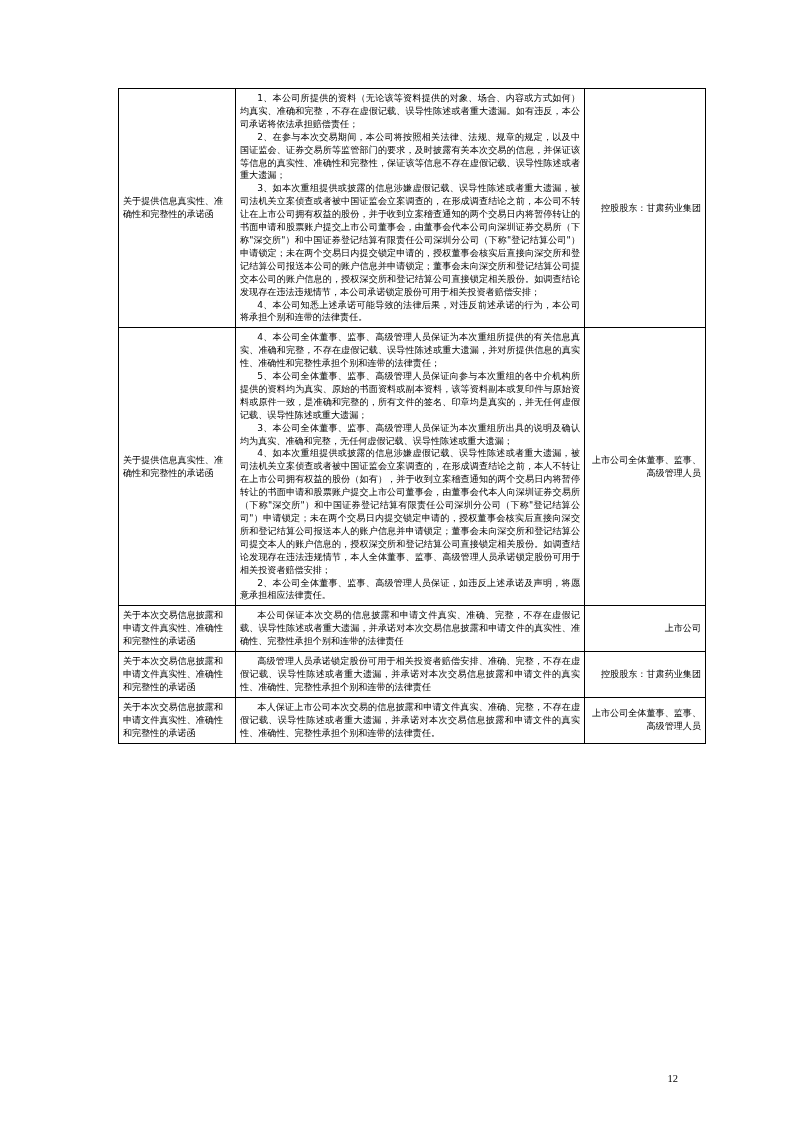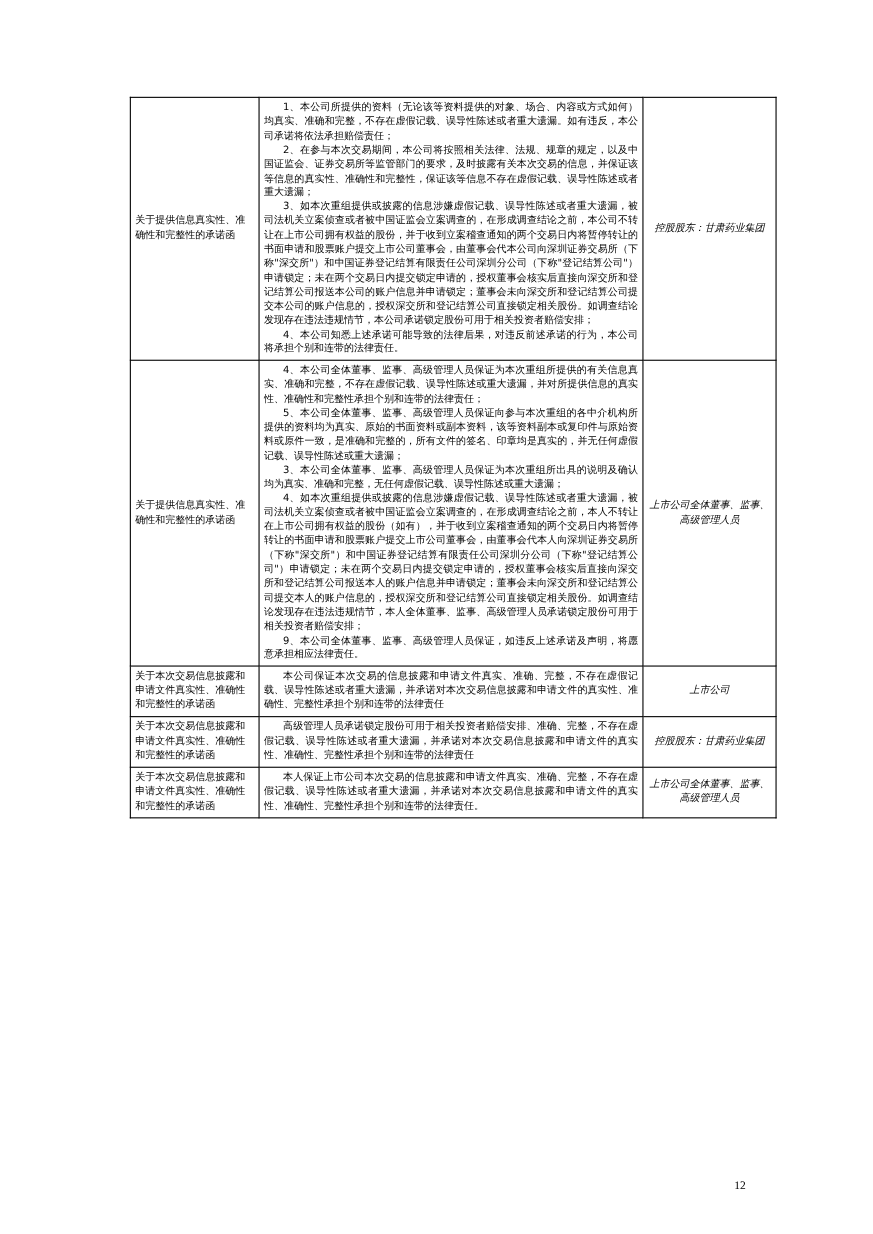--- a/index.html
+++ b/index.html
@@ -42,23 +42,22 @@
     width: 108px;
   }
   .col-body {
     width: 340px;
     text-align: justify;
     text-justify: inter-ideograph;
     margin-left: 12px;
   }
   .col-party {
     width: 112px;
-    text-align: center;
+    text-align: right;
     padding-left: 6px;
-    font-style: italic;
   }
   .col-body p {
     margin: 0;
     text-indent: 1.9em;
   }
   .col-topic span, .col-party span {
     display: block;
   }
   .page-number {
     position: absolute;
@@ -96,21 +95,21 @@
 
       <tr>
         <td class="col-topic">
           <span>关于提供信息真实性、准确性和完整性的承诺函</span>
         </td>
         <td class="col-body">
           <p>4、本公司全体董事、监事、高级管理人员保证为本次重组所提供的有关信息真实、准确和完整，不存在虚假记载、误导性陈述或重大遗漏，并对所提供信息的真实性、准确性和完整性承担个别和连带的法律责任；</p>
           <p>5、本公司全体董事、监事、高级管理人员保证向参与本次重组的各中介机构所提供的资料均为真实、原始的书面资料或副本资料，该等资料副本或复印件与原始资料或原件一致，是准确和完整的，所有文件的签名、印章均是真实的，并无任何虚假记载、误导性陈述或重大遗漏；</p>
           <p>3、本公司全体董事、监事、高级管理人员保证为本次重组所出具的说明及确认均为真实、准确和完整，无任何虚假记载、误导性陈述或重大遗漏；</p>
           <p>4、如本次重组提供或披露的信息涉嫌虚假记载、误导性陈述或者重大遗漏，被司法机关立案侦查或者被中国证监会立案调查的，在形成调查结论之前，本人不转让在上市公司拥有权益的股份（如有），并于收到立案稽查通知的两个交易日内将暂停转让的书面申请和股票账户提交上市公司董事会，由董事会代本人向深圳证券交易所（下称"深交所"）和中国证券登记结算有限责任公司深圳分公司（下称"登记结算公司"）申请锁定；未在两个交易日内提交锁定申请的，授权董事会核实后直接向深交所和登记结算公司报送本人的账户信息并申请锁定；董事会未向深交所和登记结算公司提交本人的账户信息的，授权深交所和登记结算公司直接锁定相关股份。如调查结论发现存在违法违规情节，本人全体董事、监事、高级管理人员承诺锁定股份可用于相关投资者赔偿安排；</p>
-          <p>9、本公司全体董事、监事、高级管理人员保证，如违反上述承诺及声明，将愿意承担相应法律责任。</p>
+          <p>2、本公司全体董事、监事、高级管理人员保证，如违反上述承诺及声明，将愿意承担相应法律责任。</p>
         </td>
         <td class="col-party">
           <span>上市公司全体董事、监事、高级管理人员</span>
         </td>
       </tr>
 
       <tr>
         <td class="col-topic">
           <span>关于本次交易信息披露和申请文件真实性、准确性和完整性的承诺函</span>
         </td>

